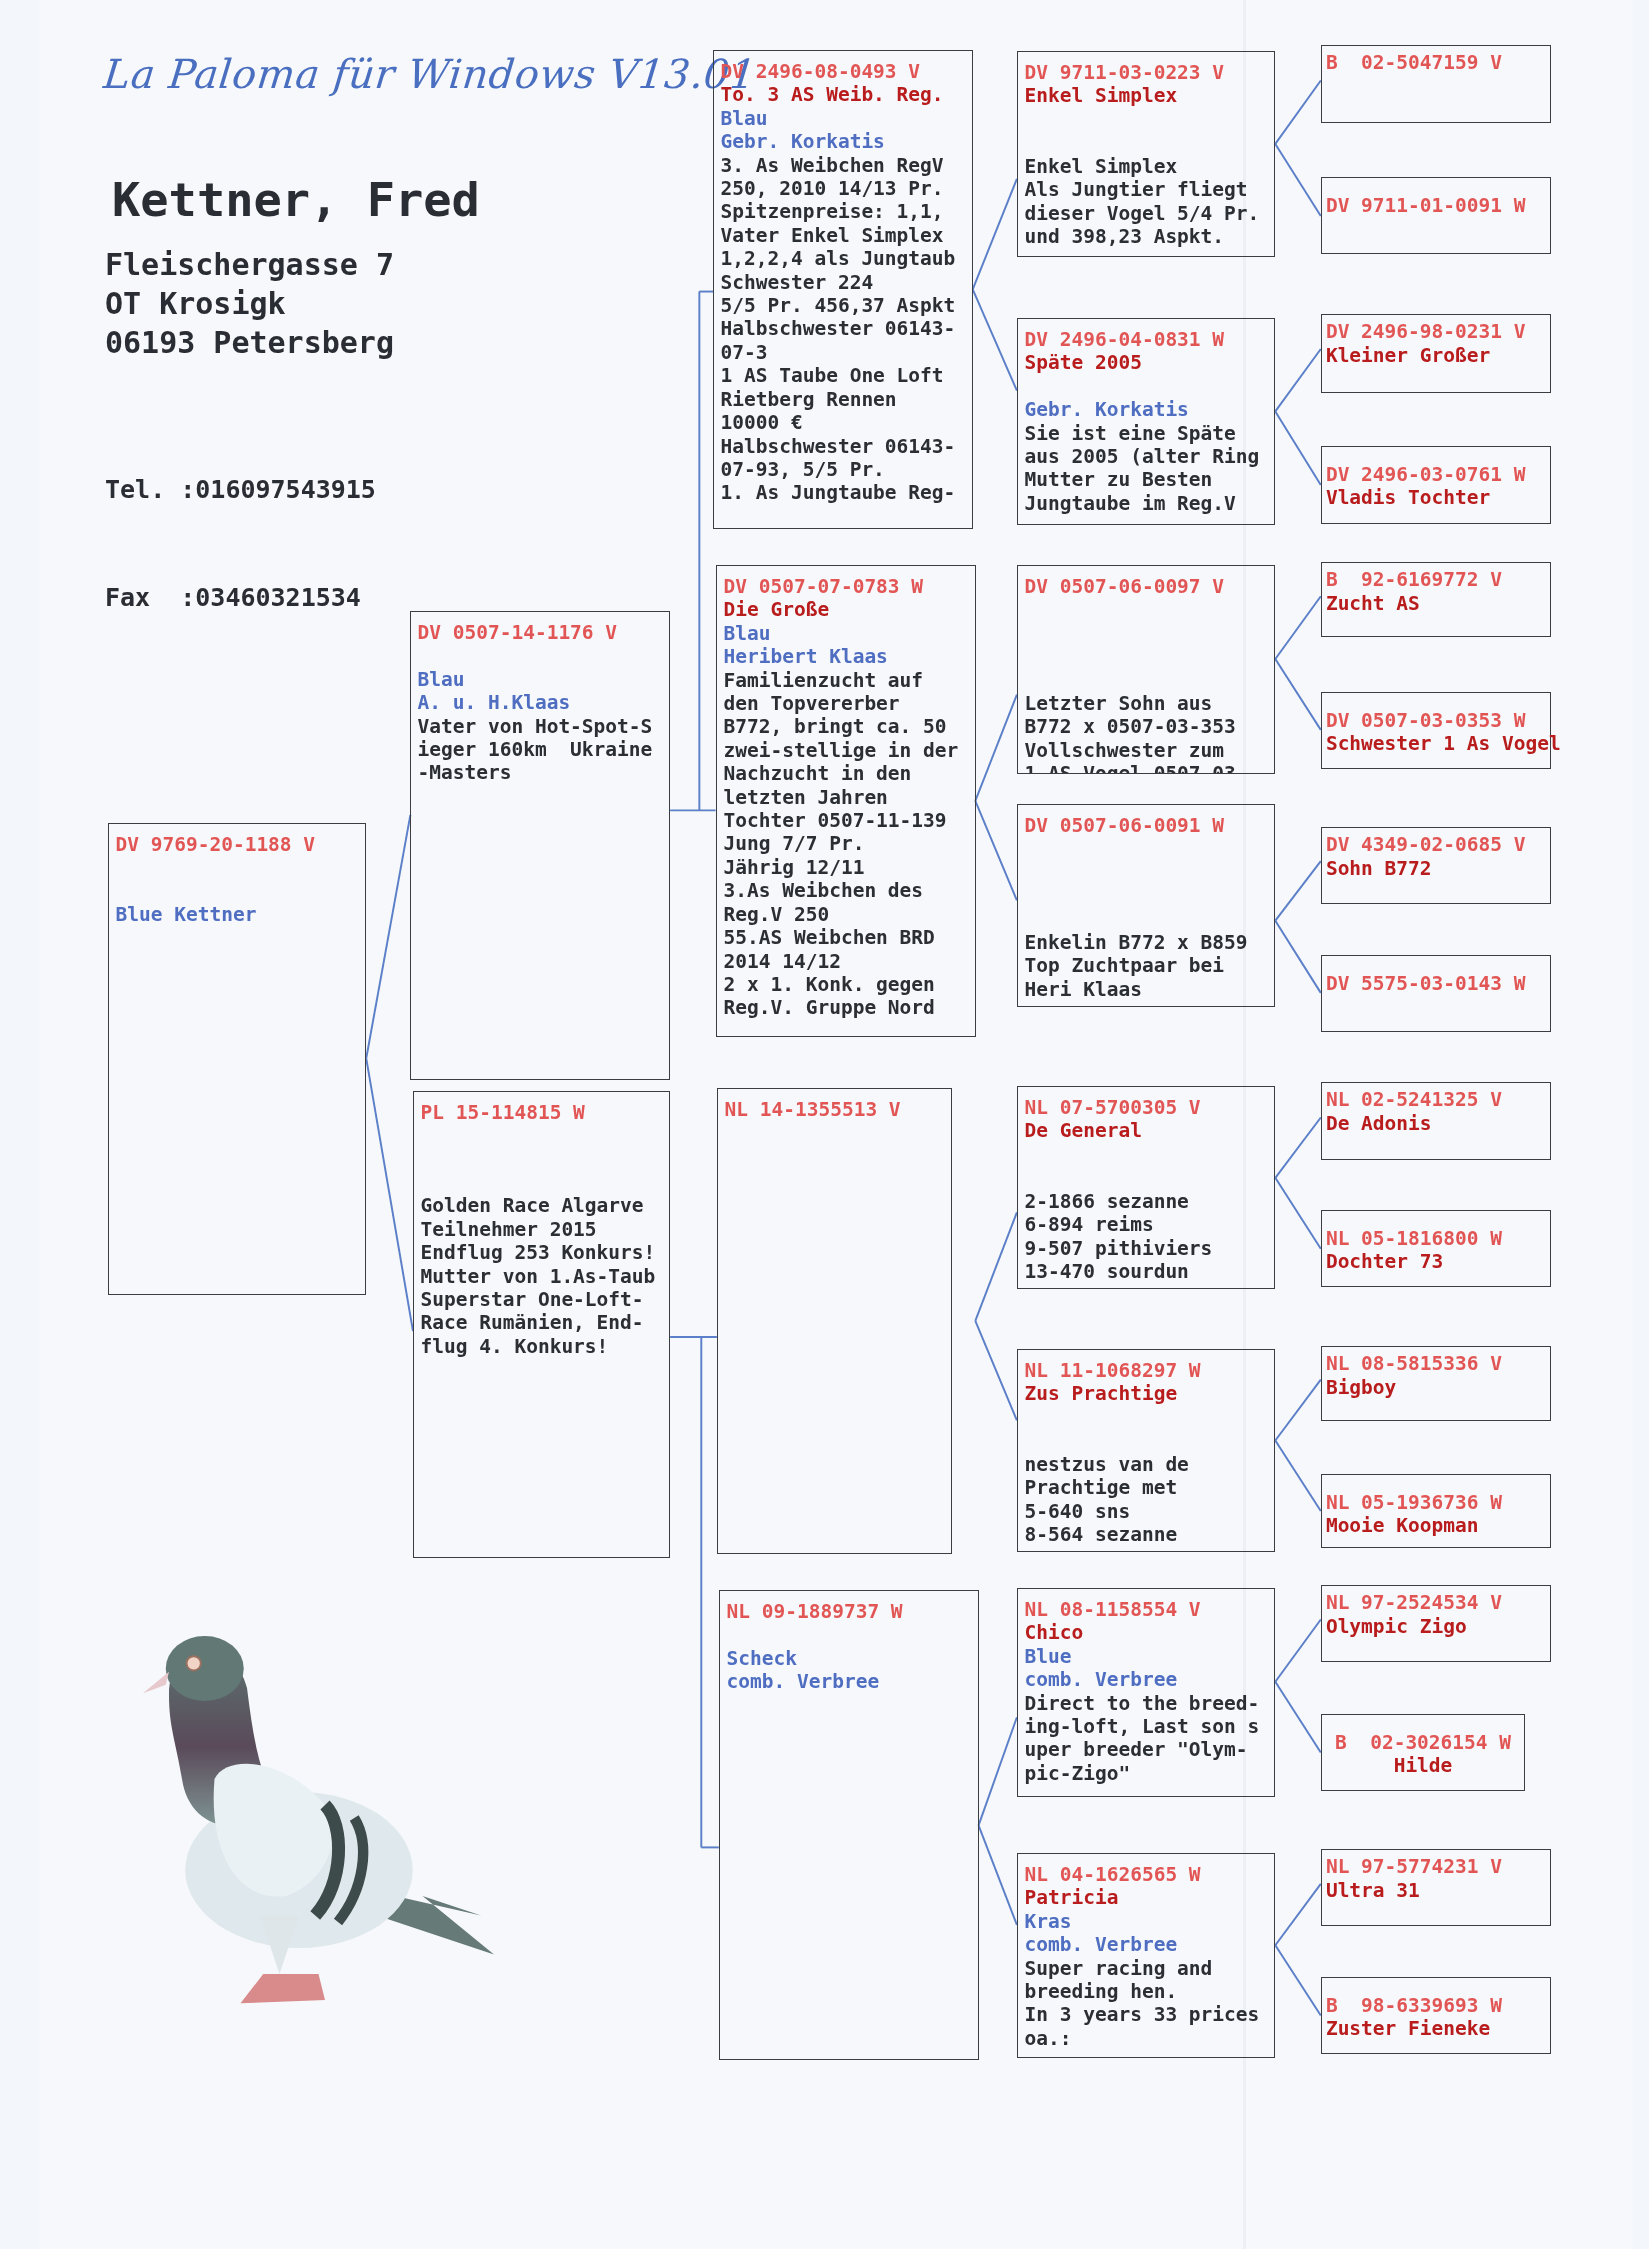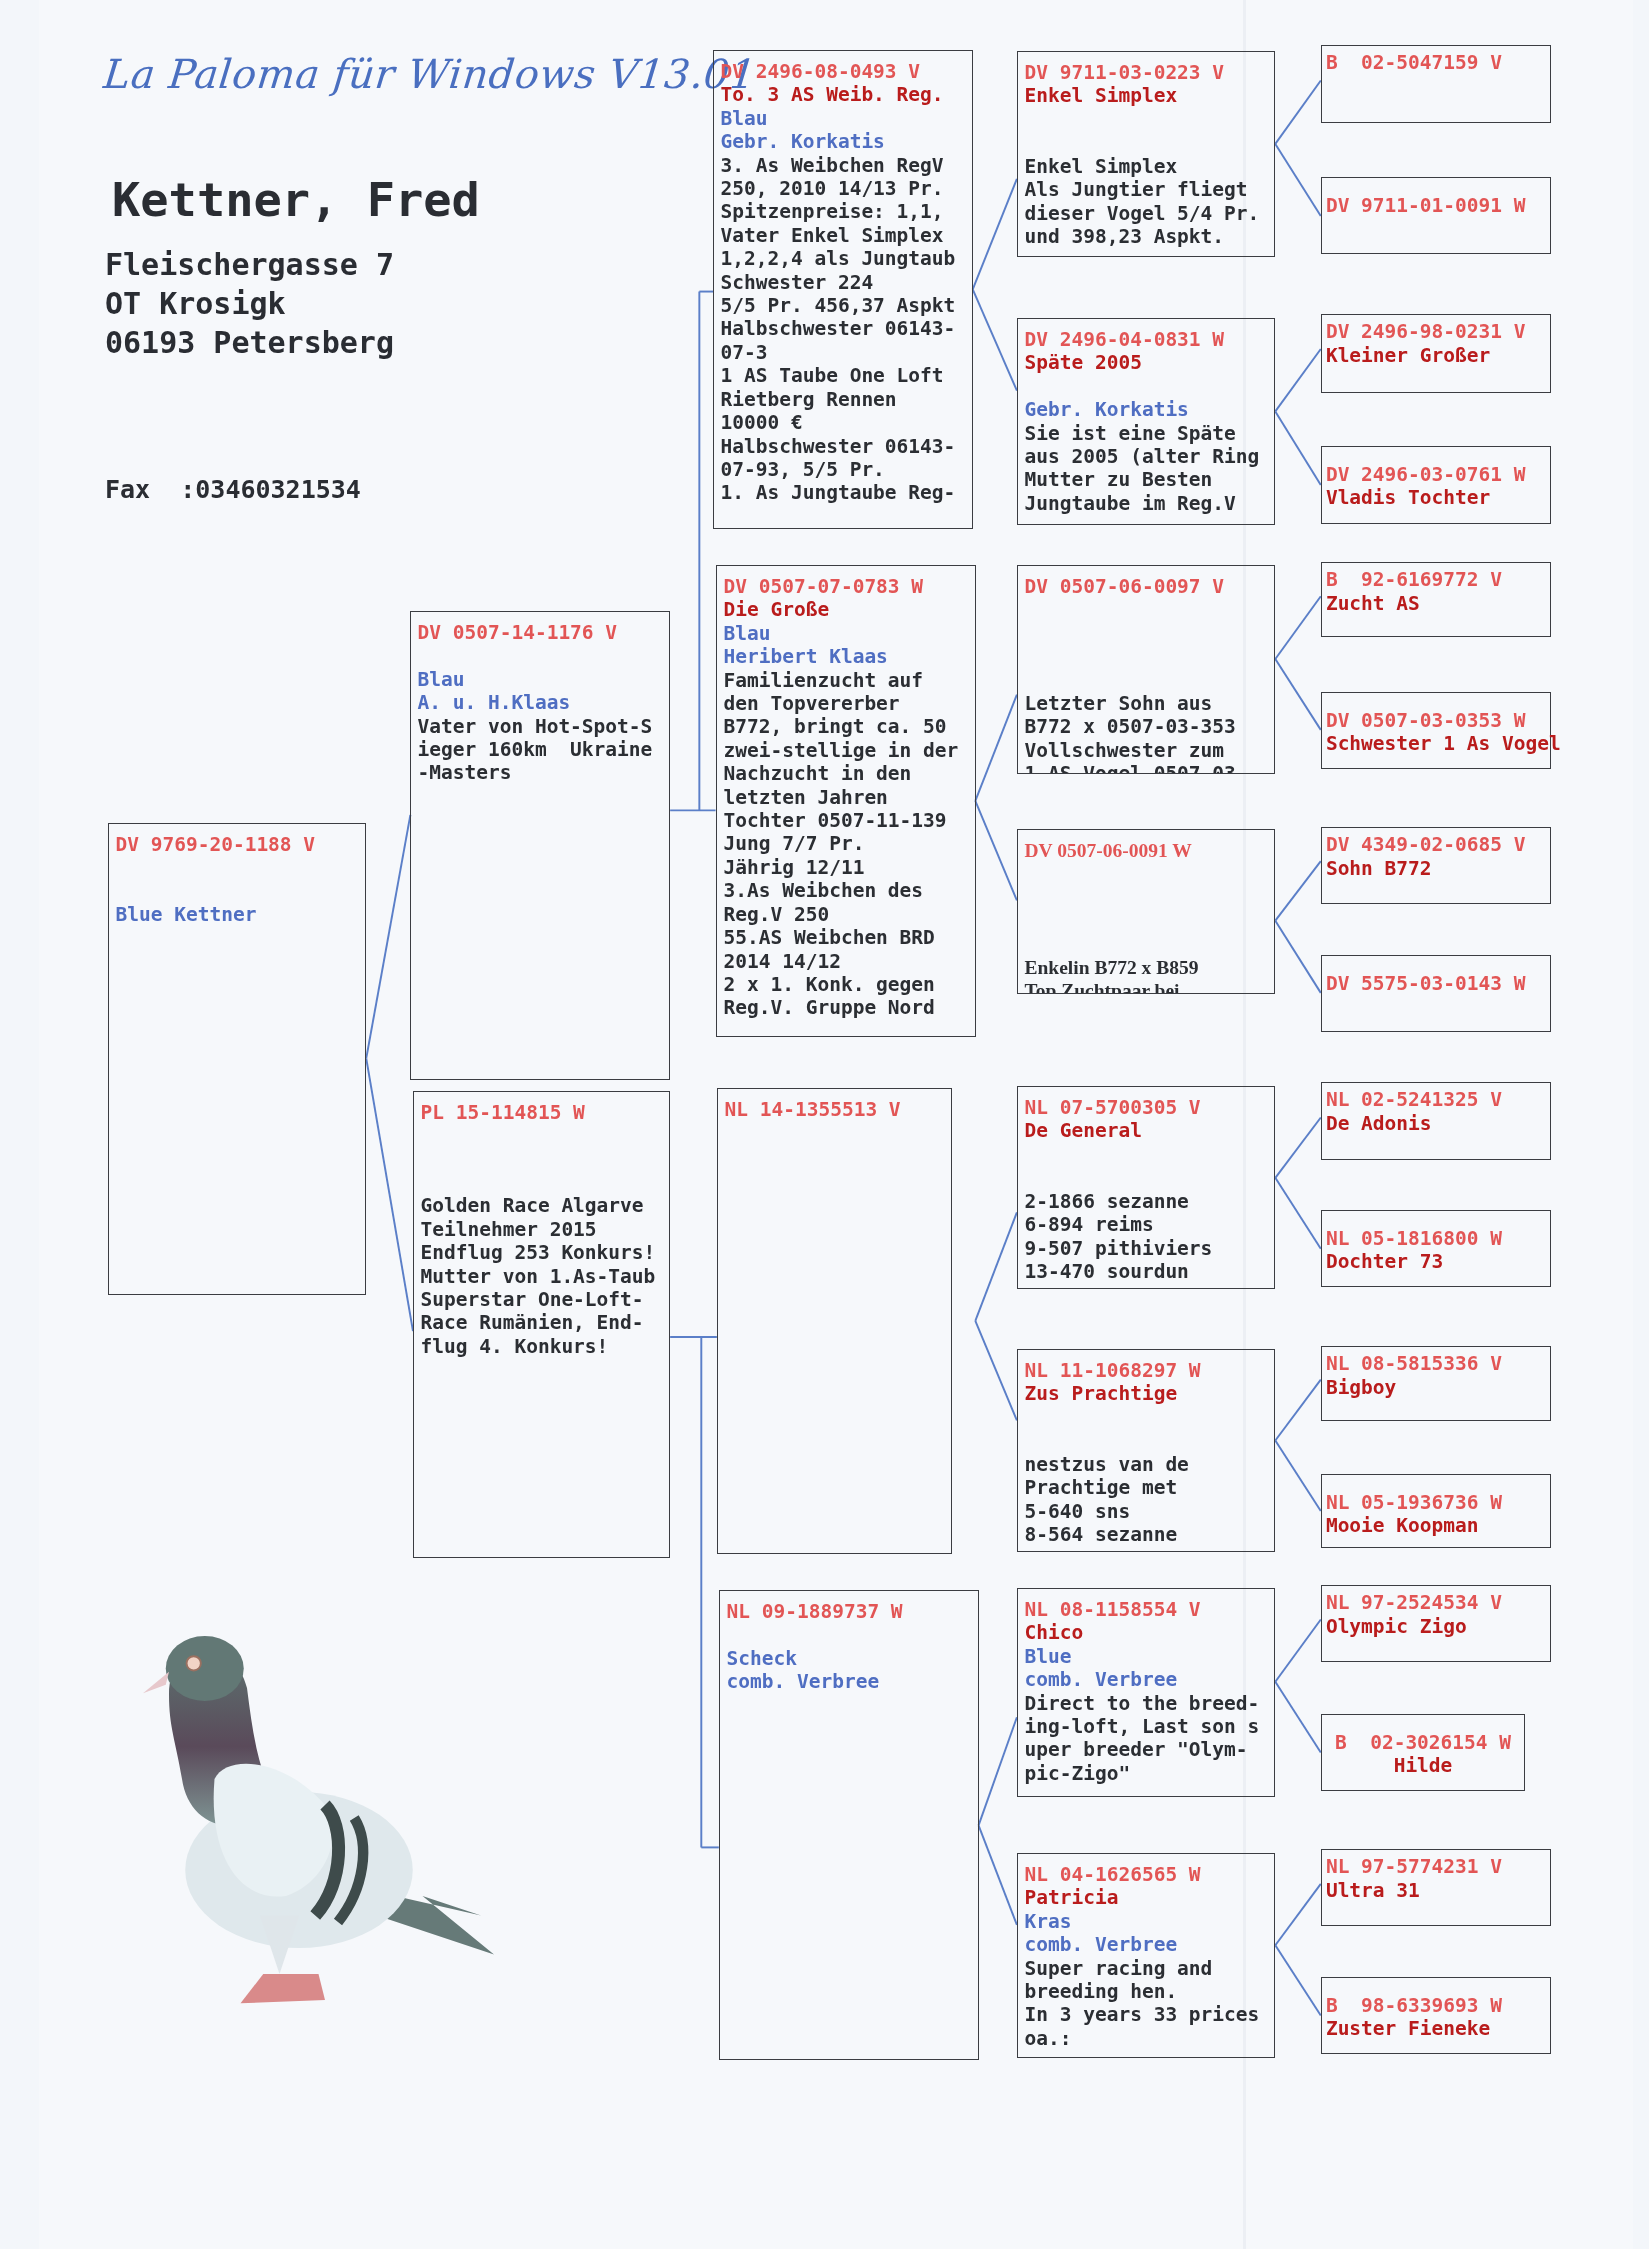--- a/index.html
+++ b/index.html
@@ -44,20 +44,21 @@
 <div class="fold"></div>
 
 <div class="title">La Paloma für Windows V13.01</div>
 <div class="owner-name">Kettner, Fred</div>
 <div class="addr">
   <div>Fleischergasse 7</div>
   <div>OT Krosigk</div>
   <div>06193 Petersberg</div>
 </div>
 <div class="contact">
+  <div>Tel. :016097543915</div>
   <div>Fax  :03460321534</div>
 </div>
 
 <svg class="lines" width="1650" height="2250" viewBox="0 0 2541 3465">
     <line x1="564" y1="1630" x2="632" y2="1255" stroke="#5b7fc8" stroke-width="3"></line>
     <line x1="564" y1="1630" x2="636" y2="2050" stroke="#5b7fc8" stroke-width="3"></line>
     <line x1="1032" y1="1248" x2="1102" y2="1248" stroke="#5b7fc8" stroke-width="3"></line>
     <line x1="1077" y1="1248" x2="1077" y2="449" stroke="#5b7fc8" stroke-width="3"></line>
     <line x1="1077" y1="449" x2="1098" y2="449" stroke="#5b7fc8" stroke-width="3"></line>
     <line x1="1032" y1="2059" x2="1104" y2="2059" stroke="#5b7fc8" stroke-width="3"></line>
@@ -93,21 +94,21 @@
     <div class="box" style="left: 108px; top: 823px; width: 258px; height: 472px;"><div class="ring">DV 9769-20-1188 V</div><div class="gap"></div><div class="gap" style="height: 23.4px;"></div><div class="breeder">Blue Kettner</div></div>
     <div class="box" style="left: 410px; top: 568px; width: 260px; height: 469px; margin-top: 43px;"><div class="ring">DV 0507-14-1176 V</div><div class="gap"></div><div class="color">Blau</div><div class="breeder">A. u. H.Klaas</div><div class="note">Vater von Hot-Spot-S</div><div class="note">ieger 160km  Ukraine</div><div class="note">-Masters</div></div>
     <div class="box" style="left: 413px; top: 1091px; width: 257px; height: 467px;"><div class="ring">PL 15-114815 W</div><div class="gap" style="height: 70px;"></div><div class="note">Golden Race Algarve</div><div class="note">Teilnehmer 2015</div><div class="note">Endflug 253 Konkurs!</div><div class="note">Mutter von 1.As-Taub</div><div class="note">Superstar One-Loft-</div><div class="note">Race Rumänien, End-</div><div class="note">flug 4. Konkurs!</div></div>
     <div class="box" style="left: 713px; top: 50px; width: 260px; height: 479px;"><div class="ring">DV 2496-08-0493 V</div><div class="name">To. 3 AS Weib. Reg.</div><div class="color">Blau</div><div class="breeder">Gebr. Korkatis</div><div class="note">3. As Weibchen RegV</div><div class="note">250, 2010 14/13 Pr.</div><div class="note">Spitzenpreise: 1,1,</div><div class="note">Vater Enkel Simplex</div><div class="note">1,2,2,4 als Jungtaub</div><div class="note">Schwester 224</div><div class="note">5/5 Pr. 456,37 Aspkt</div><div class="note">Halbschwester 06143-</div><div class="note">07-3</div><div class="note">1 AS Taube One Loft</div><div class="note">Rietberg Rennen</div><div class="note">10000 €</div><div class="note">Halbschwester 06143-</div><div class="note">07-93, 5/5 Pr.</div><div class="note">1. As Jungtaube Reg-</div></div>
     <div class="box" style="left: 716px; top: 565px; width: 260px; height: 472px;"><div class="ring">DV 0507-07-0783 W</div><div class="name">Die Große</div><div class="color">Blau</div><div class="breeder">Heribert Klaas</div><div class="note">Familienzucht auf</div><div class="note">den Topvererber</div><div class="note">B772, bringt ca. 50</div><div class="note">zwei-stellige in der</div><div class="note">Nachzucht in den</div><div class="note">letzten Jahren</div><div class="note">Tochter 0507-11-139</div><div class="note">Jung 7/7 Pr.</div><div class="note">Jährig 12/11</div><div class="note">3.As Weibchen des</div><div class="note">Reg.V 250</div><div class="note">55.AS Weibchen BRD</div><div class="note">2014 14/12</div><div class="note">2 x 1. Konk. gegen</div><div class="note">Reg.V. Gruppe Nord</div></div>
     <div class="box" style="left: 717px; top: 1088px; width: 235px; height: 466px;"><div class="ring">NL 14-1355513 V</div></div>
     <div class="box" style="left: 719px; top: 1590px; width: 260px; height: 470px;"><div class="ring">NL 09-1889737 W</div><div class="gap"></div><div class="color">Scheck</div><div class="breeder">comb. Verbree</div></div>
     <div class="box" style="left: 1017px; top: 51px; width: 258px; height: 206px;"><div class="ring">DV 9711-03-0223 V</div><div class="name">Enkel Simplex</div><div class="gap" style="height: 47px;"></div><div class="note">Enkel Simplex</div><div class="note">Als Jungtier fliegt</div><div class="note">dieser Vogel 5/4 Pr.</div><div class="note">und 398,23 Aspkt.</div></div>
     <div class="box" style="left: 1017px; top: 318px; width: 258px; height: 207px;"><div class="ring">DV 2496-04-0831 W</div><div class="name">Späte 2005</div><div class="gap" style="height: 23.4px;"></div><div class="breeder">Gebr. Korkatis</div><div class="note">Sie ist eine Späte</div><div class="note">aus 2005 (alter Ring</div><div class="note">Mutter zu Besten</div><div class="note">Jungtaube im Reg.V</div></div>
     <div class="box" style="left: 1017px; top: 565px; width: 258px; height: 209px;"><div class="ring">DV 0507-06-0097 V</div><div class="gap"></div><div class="gap" style="height: 70px;"></div><div class="note">Letzter Sohn aus</div><div class="note">B772 x 0507-03-353</div><div class="note">Vollschwester zum</div><div class="note">1 AS Vogel 0507-03-</div></div>
-    <div class="box" style="left: 1017px; top: 829px; width: 258px; height: 165px; font-family: Liberation Serif, serif;"><div class="ring">DV 0507-06-0091 W</div><div class="gap"></div><div class="gap" style="height: 70px;"></div><div class="note">Enkelin B772 x B859</div><div class="note">Top Zuchtpaar bei</div><div class="note">Heri Klaas</div></div>
+    <div class="box" style="left: 1017px; top: 804px; width: 258px; height: 203px;"><div class="ring">DV 0507-06-0091 W</div><div class="gap"></div><div class="gap" style="height: 70px;"></div><div class="note">Enkelin B772 x B859</div><div class="note">Top Zuchtpaar bei</div><div class="note">Heri Klaas</div></div>
     <div class="box" style="left: 1017px; top: 1086px; width: 258px; height: 203px;"><div class="ring">NL 07-5700305 V</div><div class="name">De General</div><div class="gap" style="height: 47px;"></div><div class="note">2-1866 sezanne</div><div class="note">6-894 reims</div><div class="note">9-507 pithiviers</div><div class="note">13-470 sourdun</div></div>
     <div class="box" style="left: 1017px; top: 1349px; width: 258px; height: 203px;"><div class="ring">NL 11-1068297 W</div><div class="name">Zus Prachtige</div><div class="gap" style="height: 47px;"></div><div class="note">nestzus van de</div><div class="note">Prachtige met</div><div class="note">5-640 sns</div><div class="note">8-564 sezanne</div></div>
     <div class="box" style="left: 1017px; top: 1588px; width: 258px; height: 209px;"><div class="ring">NL 08-1158554 V</div><div class="name">Chico</div><div class="color">Blue</div><div class="breeder">comb. Verbree</div><div class="note">Direct to the breed-</div><div class="note">ing-loft, Last son s</div><div class="note">uper breeder "Olym-</div><div class="note">pic-Zigo"</div></div>
     <div class="box" style="left: 1017px; top: 1853px; width: 258px; height: 205px;"><div class="ring">NL 04-1626565 W</div><div class="name">Patricia</div><div class="color">Kras</div><div class="breeder">comb. Verbree</div><div class="note">Super racing and</div><div class="note">breeding hen.</div><div class="note">In 3 years 33 prices</div><div class="note">oa.:</div></div>
     <div class="box" style="left: 1321px; top: 45px; width: 230px; height: 78px; padding: 5.2px 3.9px 2.6px; overflow: visible;"><div class="ring">B  02-5047159 V</div></div>
     <div class="box" style="left: 1321px; top: 177px; width: 230px; height: 77px; padding: 15.6px 3.9px 2.6px; overflow: visible;"><div class="ring">DV 9711-01-0091 W</div></div>
     <div class="box" style="left: 1321px; top: 314px; width: 230px; height: 79px; padding: 5.2px 3.9px 2.6px; overflow: visible;"><div class="ring">DV 2496-98-0231 V</div><div class="name">Kleiner Großer</div></div>
     <div class="box" style="left: 1321px; top: 446px; width: 230px; height: 78px; padding: 15.6px 3.9px 2.6px; overflow: visible;"><div class="ring">DV 2496-03-0761 W</div><div class="name">Vladis Tochter</div></div>
     <div class="box" style="left: 1321px; top: 562px; width: 230px; height: 75px; padding: 5.2px 3.9px 2.6px; overflow: visible;"><div class="ring">B  92-6169772 V</div><div class="name">Zucht AS</div></div>
     <div class="box" style="left: 1321px; top: 692px; width: 230px; height: 77px; padding: 15.6px 3.9px 2.6px; overflow: visible;"><div class="ring">DV 0507-03-0353 W</div><div class="name">Schwester 1 As Vogel</div></div>

